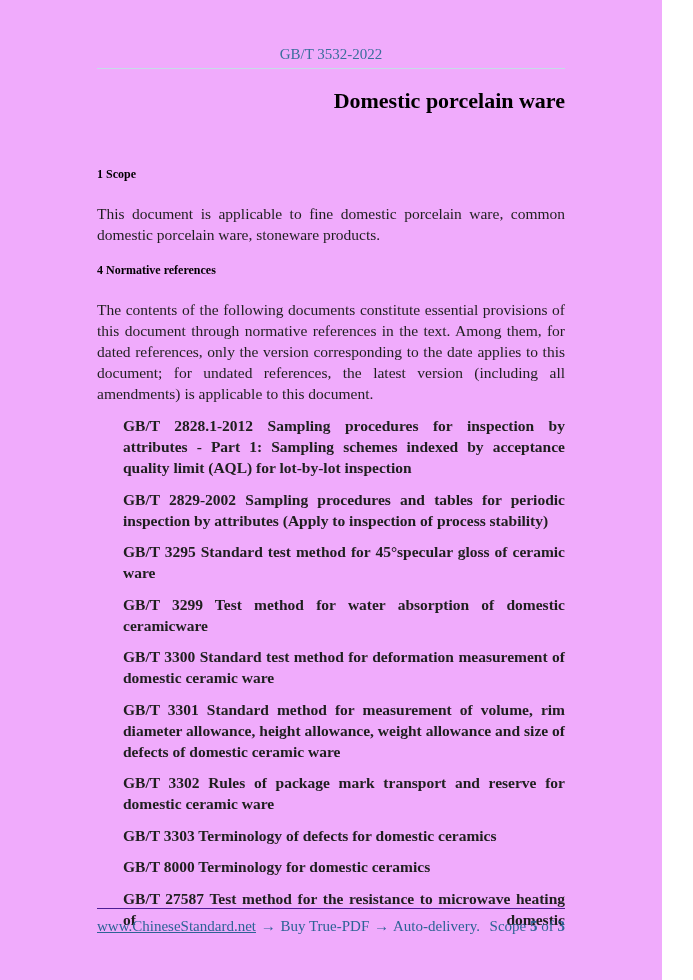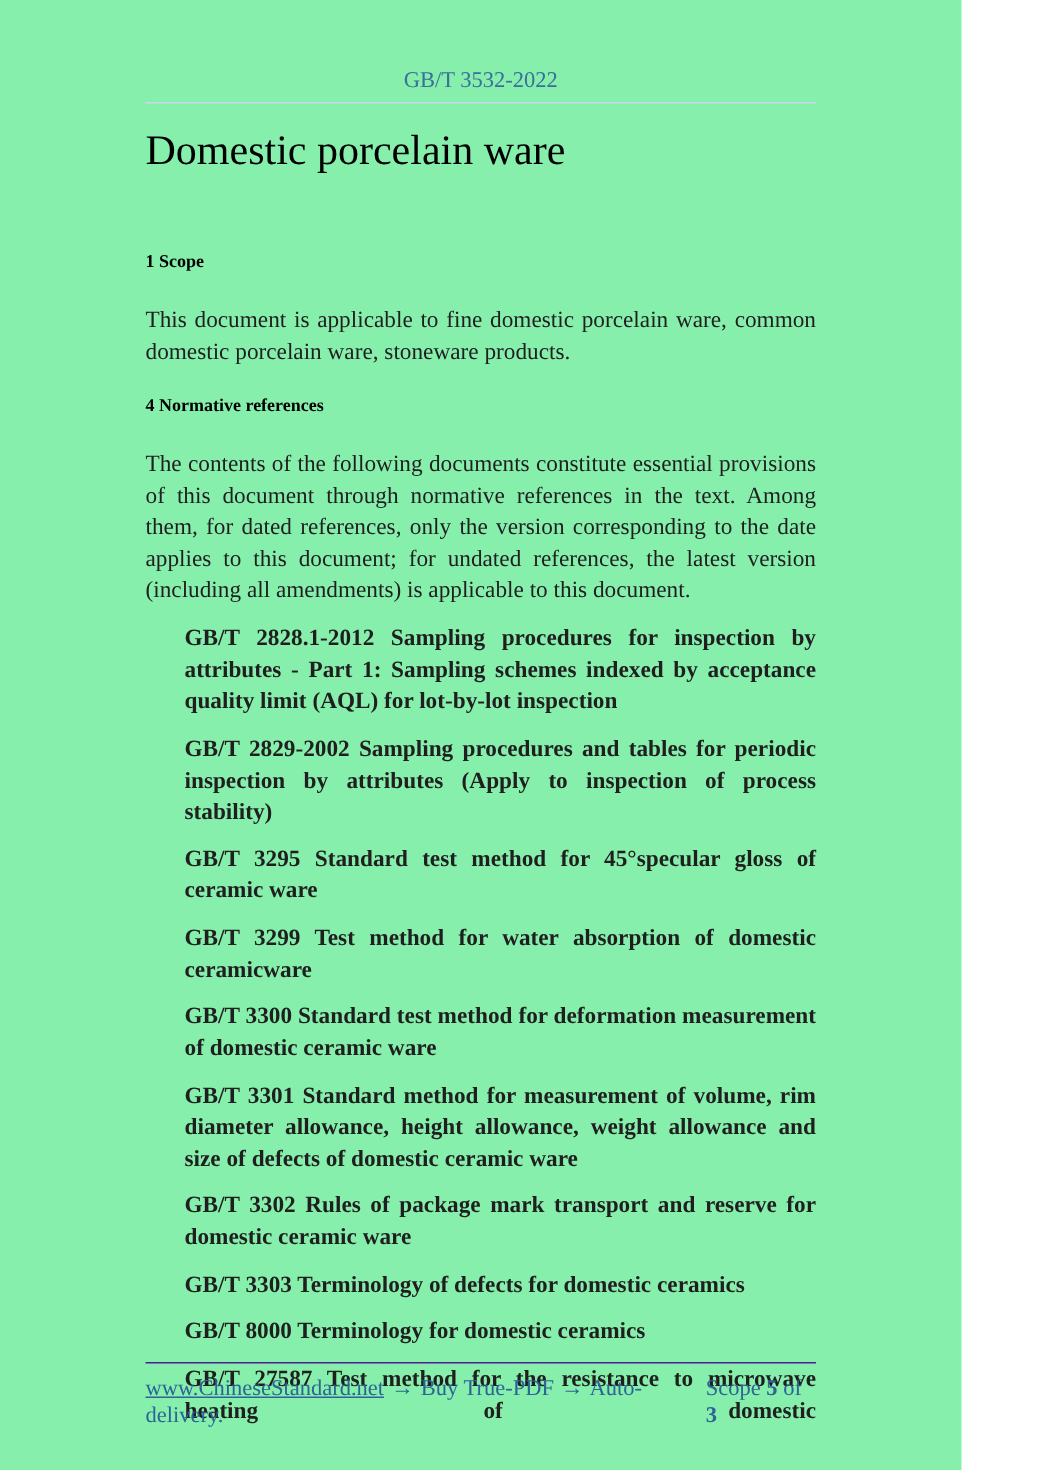--- a/index.html
+++ b/index.html
@@ -1,23 +1,24 @@
 <!DOCTYPE html>
 <html><head>
 <meta charset="utf-8">
 <style>
   html, body { margin: 0; padding: 0; background: #ffffff; }
   .page {
     position: relative;
     width: 641px;
     height: 980px;
-    background: #86efac;
+    background: #f0abfc;
     overflow: hidden;
     font-family: "Liberation Serif", "DejaVu Serif", serif;
     color: #1f1f1f;
+    padding-left: 21px;
   }
   
   .header {
     position: absolute;
     top: 46px; left: 97px; right: 97px;
     text-align: center;
     font-size: 15px;
     line-height: 17px;
     color: #3A6E9C;
   }
@@ -26,24 +27,24 @@
     top: 68px; left: 97px; right: 97px;
     border-top: 1px solid #C6DBE9;
   }
   
   .content {
     position: absolute;
     top: 88px; left: 97px; right: 97px;
   }
   .title {
     margin: 0;
-    font-size: 28px;
+    font-size: 22px;
     line-height: 25px;
-    font-weight: normal;
-    text-align: left;
+    font-weight: bold;
+    text-align: right;
     color: #000000;
   }
   h2 {
     font-size: 12px;
     line-height: 22px;
     font-weight: bold;
     color: #000000;
     margin: 14px 0 18px 0;
   }
   .content > section:first-of-type h2 { margin-top: 50px; }

